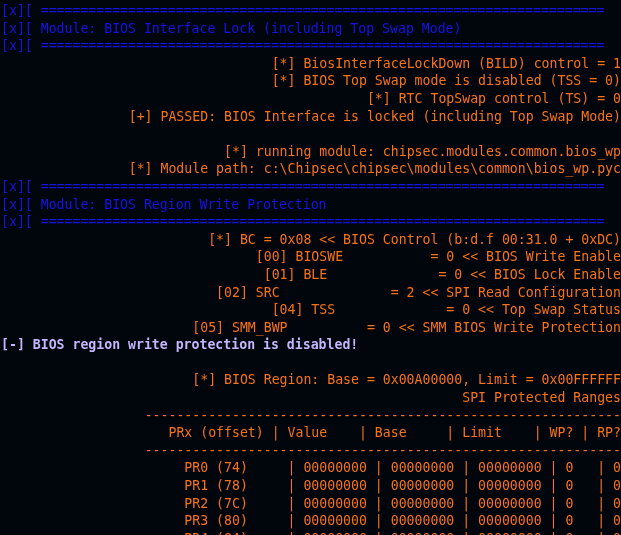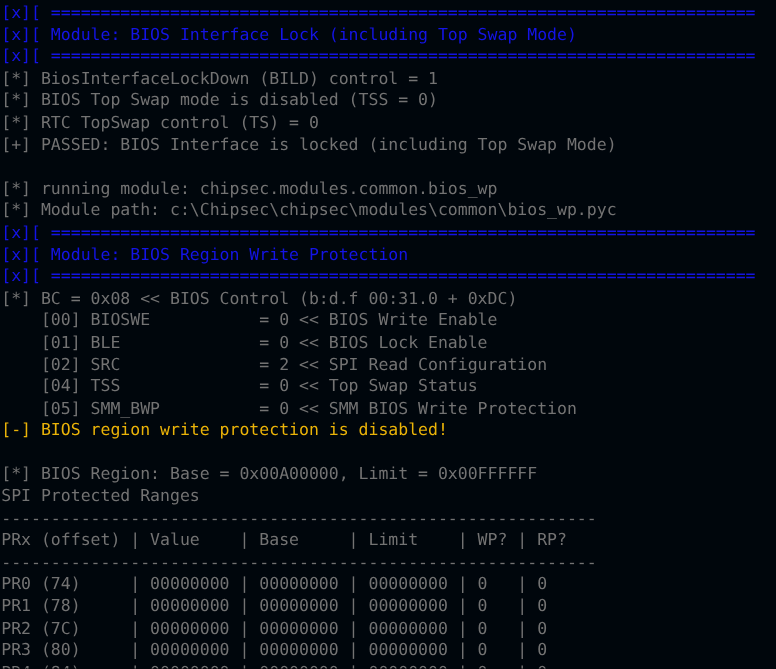--- a/index.html
+++ b/index.html
@@ -20,21 +20,21 @@
     letter-spacing: 0px;
     white-space: pre;
     padding: 2px 0 0 1px;
     box-sizing: border-box;
   }
   .line {
     height: 17.6px;
     white-space: pre;
     font-family: "DejaVu Sans Mono", "Liberation Mono", monospace;
   }
-  .c-green  { color: #737373; }
+  .c-green  { color: #f97316; text-align: right; }
   .c-blue   { color: #1414e6; }
-  .c-red    { color: #eab308; }
+  .c-red    { color: #c4b5fd; font-weight: bold; }
   .c-blank  { color: transparent; }
 </style>
 </head>
 <body>
 
 <div id="terminal"><div class="line c-blue">[x][ =======================================================================</div><div class="line c-blue">[x][ Module: BIOS Interface Lock (including Top Swap Mode)</div><div class="line c-blue">[x][ =======================================================================</div><div class="line c-green">[*] BiosInterfaceLockDown (BILD) control = 1</div><div class="line c-green">[*] BIOS Top Swap mode is disabled (TSS = 0)</div><div class="line c-green">[*] RTC TopSwap control (TS) = 0</div><div class="line c-green">[+] PASSED: BIOS Interface is locked (including Top Swap Mode)</div><div class="line c-blank"></div><div class="line c-green">[*] running module: chipsec.modules.common.bios_wp</div><div class="line c-green">[*] Module path: c:\Chipsec\chipsec\modules\common\bios_wp.pyc</div><div class="line c-blue">[x][ =======================================================================</div><div class="line c-blue">[x][ Module: BIOS Region Write Protection</div><div class="line c-blue">[x][ =======================================================================</div><div class="line c-green">[*] BC = 0x08 &lt;&lt; BIOS Control (b:d.f 00:31.0 + 0xDC)</div><div class="line c-green">    [00] BIOSWE           = 0 &lt;&lt; BIOS Write Enable</div><div class="line c-green">    [01] BLE              = 0 &lt;&lt; BIOS Lock Enable</div><div class="line c-green">    [02] SRC              = 2 &lt;&lt; SPI Read Configuration</div><div class="line c-green">    [04] TSS              = 0 &lt;&lt; Top Swap Status</div><div class="line c-green">    [05] SMM_BWP          = 0 &lt;&lt; SMM BIOS Write Protection</div><div class="line c-red">[-] BIOS region write protection is disabled!</div><div class="line c-blank"></div><div class="line c-green">[*] BIOS Region: Base = 0x00A00000, Limit = 0x00FFFFFF</div><div class="line c-green">SPI Protected Ranges</div><div class="line c-green">------------------------------------------------------------</div><div class="line c-green">PRx (offset) | Value    | Base     | Limit    | WP? | RP?</div><div class="line c-green">------------------------------------------------------------</div><div class="line c-green">PR0 (74)     | 00000000 | 00000000 | 00000000 | 0   | 0</div><div class="line c-green">PR1 (78)     | 00000000 | 00000000 | 00000000 | 0   | 0</div><div class="line c-green">PR2 (7C)     | 00000000 | 00000000 | 00000000 | 0   | 0</div><div class="line c-green">PR3 (80)     | 00000000 | 00000000 | 00000000 | 0   | 0</div><div class="line c-green">PR4 (84)     | 00000000 | 00000000 | 00000000 | 0   | 0</div></div>
 
 </body></html>

